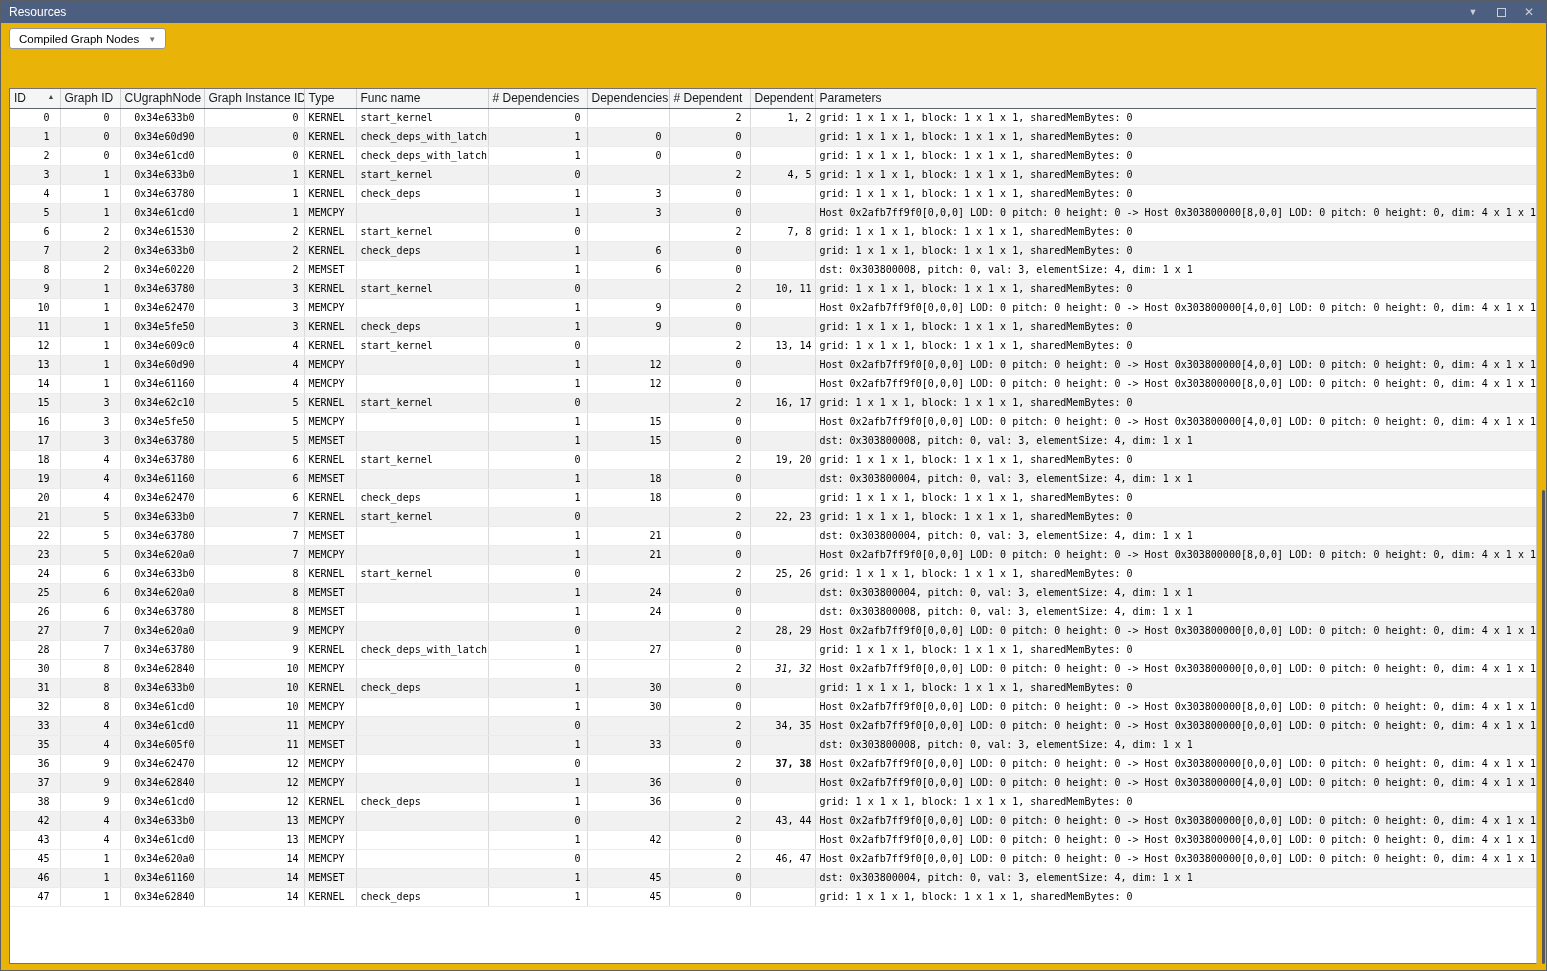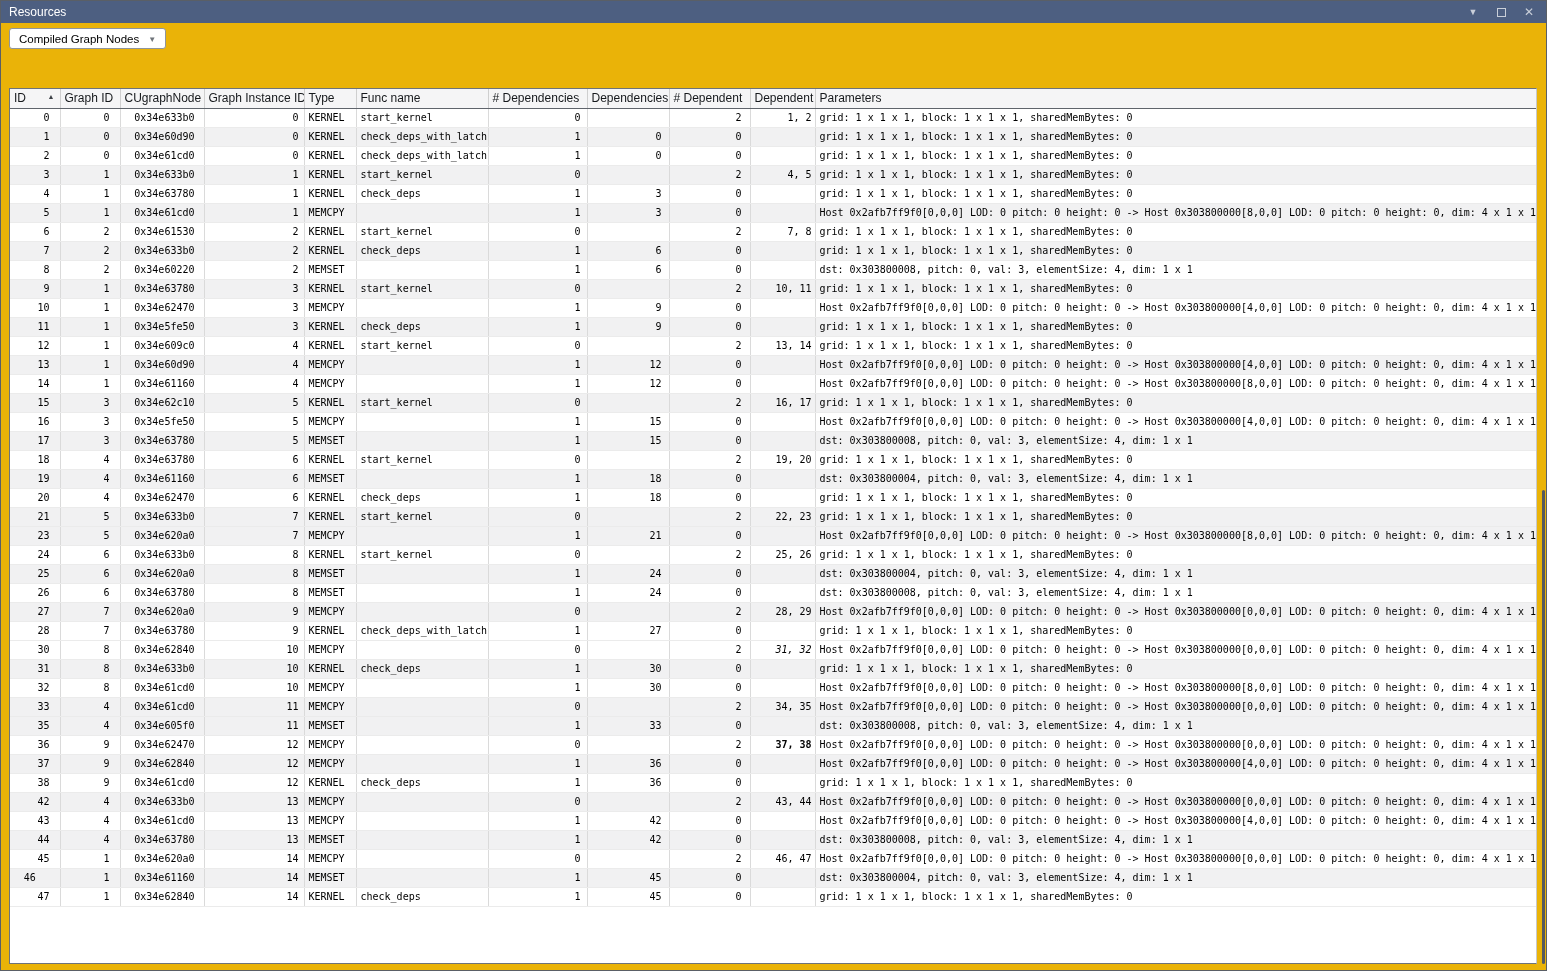--- a/index.html
+++ b/index.html
@@ -424,20 +424,33 @@
             <td class="ar" style="padding-right: 9px;">0x34e633b0</td>
             <td class="ar" style="padding-right: 5px;">7</td>
             <td class="al">KERNEL</td>
             <td class="al">start_kernel</td>
             <td class="ar" style="padding-right: 6px;">0</td>
             <td class="ar" style="padding-right: 7px;"></td>
             <td class="ar" style="padding-right: 8px;">2</td>
             <td class="ar" style="padding-right: 3px;">22, 23</td>
             <td class="al">grid: 1 x 1 x 1, block: 1 x 1 x 1, sharedMemBytes: 0</td>
           </tr>
+          <tr>
+            <td class="ar" style="padding-right: 10px;">22</td>
+            <td class="ar" style="padding-right: 10px;">5</td>
+            <td class="ar" style="padding-right: 9px;">0x34e63780</td>
+            <td class="ar" style="padding-right: 5px;">7</td>
+            <td class="al">MEMSET</td>
+            <td class="al"></td>
+            <td class="ar" style="padding-right: 6px;">1</td>
+            <td class="ar" style="padding-right: 7px;">21</td>
+            <td class="ar" style="padding-right: 8px;">0</td>
+            <td class="ar" style="padding-right: 3px;"></td>
+            <td class="al">dst: 0x303800004, pitch: 0, val: 3, elementSize: 4, dim: 1 x 1</td>
+          </tr>
           <tr class="alt">
             <td class="ar" style="padding-right: 10px;">23</td>
             <td class="ar" style="padding-right: 10px;">5</td>
             <td class="ar" style="padding-right: 9px;">0x34e620a0</td>
             <td class="ar" style="padding-right: 5px;">7</td>
             <td class="al">MEMCPY</td>
             <td class="al"></td>
             <td class="ar" style="padding-right: 6px;">1</td>
             <td class="ar" style="padding-right: 7px;">21</td>
             <td class="ar" style="padding-right: 8px;">0</td>
@@ -632,48 +645,35 @@
             <td class="ar" style="padding-right: 9px;">0x34e61cd0</td>
             <td class="ar" style="padding-right: 5px;">13</td>
             <td class="al">MEMCPY</td>
             <td class="al"></td>
             <td class="ar" style="padding-right: 6px;">1</td>
             <td class="ar" style="padding-right: 7px;">42</td>
             <td class="ar" style="padding-right: 8px;">0</td>
             <td class="ar" style="padding-right: 3px;"></td>
             <td class="al">Host 0x2afb7ff9f0[0,0,0] LOD: 0 pitch: 0 height: 0 -&gt; Host 0x303800000[4,0,0] LOD: 0 pitch: 0 height: 0, dim: 4 x 1 x 1</td>
           </tr>
-          <tr class="alt">
-            <td class="ar" style="padding-right: 10px;">44</td>
-            <td class="ar" style="padding-right: 10px;">4</td>
-            <td class="ar" style="padding-right: 9px;">0x34e63780</td>
-            <td class="ar" style="padding-right: 5px;">13</td>
-            <td class="al">MEMSET</td>
-            <td class="al"></td>
-            <td class="ar" style="padding-right: 6px;">1</td>
-            <td class="ar" style="padding-right: 7px;">42</td>
-            <td class="ar" style="padding-right: 8px;">0</td>
-            <td class="ar" style="padding-right: 3px;"></td>
-            <td class="al">dst: 0x303800008, pitch: 0, val: 3, elementSize: 4, dim: 1 x 1</td>
-          </tr>
           <tr>
             <td class="ar" style="padding-right: 10px;">45</td>
             <td class="ar" style="padding-right: 10px;">1</td>
             <td class="ar" style="padding-right: 9px;">0x34e620a0</td>
             <td class="ar" style="padding-right: 5px;">14</td>
             <td class="al">MEMCPY</td>
             <td class="al"></td>
             <td class="ar" style="padding-right: 6px;">0</td>
             <td class="ar" style="padding-right: 7px;"></td>
             <td class="ar" style="padding-right: 8px;">2</td>
             <td class="ar" style="padding-right: 3px;">46, 47</td>
             <td class="al">Host 0x2afb7ff9f0[0,0,0] LOD: 0 pitch: 0 height: 0 -&gt; Host 0x303800000[0,0,0] LOD: 0 pitch: 0 height: 0, dim: 4 x 1 x 1</td>
           </tr>
           <tr class="alt">
-            <td class="ar" style="padding-right: 10px; text-align: center;">46</td>
+            <td class="ar" style="padding-right: 10px;">46</td>
             <td class="ar" style="padding-right: 10px;">1</td>
             <td class="ar" style="padding-right: 9px;">0x34e61160</td>
             <td class="ar" style="padding-right: 5px;">14</td>
             <td class="al">MEMSET</td>
             <td class="al"></td>
             <td class="ar" style="padding-right: 6px;">1</td>
             <td class="ar" style="padding-right: 7px;">45</td>
             <td class="ar" style="padding-right: 8px;">0</td>
             <td class="ar" style="padding-right: 3px;"></td>
             <td class="al">dst: 0x303800004, pitch: 0, val: 3, elementSize: 4, dim: 1 x 1</td>

